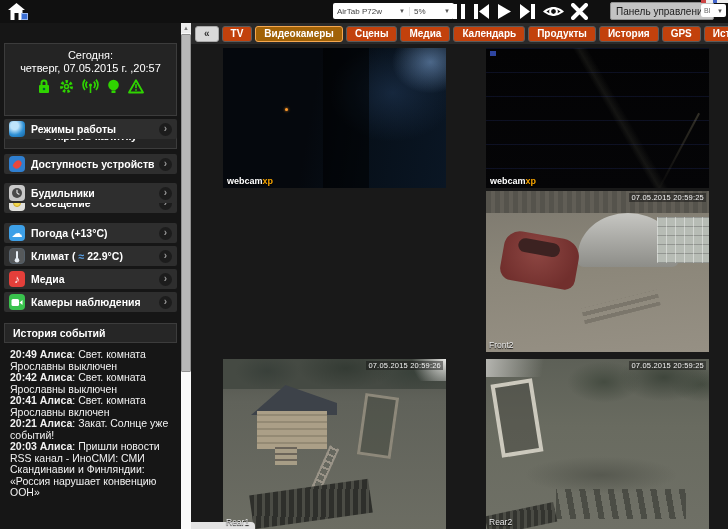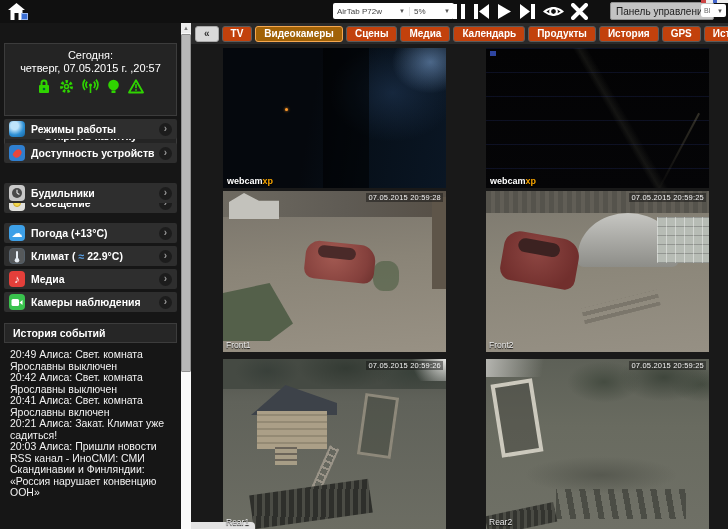--- a/index.html
+++ b/index.html
@@ -62,21 +62,21 @@
   .ic-clock { background:#c9c9c9; border-radius:50%; }
   .ic-weather { background:#3da0e8; color:#fff; font-size:11px; line-height:11px; }
   .ic-climate { background:rgba(190,200,210,.28); border:1px solid #55606a; }
   .ic-media { background:#e43f3a; color:#fff; font-size:11px; line-height:11px; }
   .ic-cams { background:#39c24d; }
   #histHeader { top:300px; height:20px; display:flex; align-items:center; background:#262626; }
   #histHeader span { color:#fff; font-size:10.5px; font-weight:bold; margin-left:8px; }
   #events { position:absolute; left:10px; top:326px; width:166px; height:180px; overflow:hidden;
     color:#f2f2f2; font-size:10.5px; line-height:11.5px; }
   #events .event { margin:0; }
-  #events b { font-weight:normal; }
+  #events b { font-weight:bold; }
 
   
   #vscroll { position:absolute; left:181px; top:23px; width:10px; height:506px; background:#fafafa; }
   #vscroll .up { width:10px; height:10px; background:#ececec; color:#777; font-size:6px; text-align:center; line-height:10px; cursor:pointer; }
   #vscroll .thumb { position:absolute; left:0px; top:11px; width:10px; height:338px; background:#b8b8b8;
     border:1px solid #909090; border-radius:1px; cursor:pointer; }
   #innerscroll { position:absolute; left:197px; top:48px; width:6px; height:481px; background:#242424; }
   #innerscroll .thumb { position:absolute; left:1px; top:142px; width:4px; height:339px; background:#4a4a4a; cursor:pointer; }
 
   
@@ -296,21 +296,21 @@
       </div>
     </div>
 
     <div class="panel" id="gateBtn">Открыть калитку</div>
 
     <div class="mrow" style="top:96px">
       <span class="mic ic-mode"></span>
       <span class="mlabel">Режимы работы</span>
       <span class="chev">›</span>
     </div>
-    <div class="mrow" style="top:120px">
+    <div class="mrow" style="top:131px">
       <span class="mic ic-dev">
           <span class="drop"></span>
         </span>
       <span class="mlabel">Доступность устройств</span>
       <span class="chev">›</span>
     </div>
     <div class="mrow" style="top:170px">
       <span class="mic ic-light">
           <span class="bulb"></span>
         </span>
@@ -359,21 +359,21 @@
     </div>
 
     <div class="panel" id="histHeader">
       <span>История событий</span>
     </div>
 
     <div id="events">
       <div class="event"><b>20:49</b> <b>Алиса</b><span>: Свет. комната Ярославны выключен</span></div>
       <div class="event"><b>20:42</b> <b>Алиса</b><span>: Свет. комната Ярославны выключен</span></div>
       <div class="event"><b>20:41</b> <b>Алиса</b><span>: Свет. комната Ярославны включен</span></div>
-      <div class="event"><b>20:21</b> <b>Алиса</b><span>: Закат. Климат уже садиться!</span></div>
+      <div class="event"><b>20:21</b> <b>Алиса</b><span>: Закат. Солнце уже событий!</span></div>
       <div class="event"><b>20:03</b> <b>Алиса</b><span>: Пришли новости RSS канал - ИноСМИ: СМИ Скандинавии и Финляндии: «Россия нарушает конвенцию ООН»</span></div>
     </div>
   </div>
 
   <div id="vscroll">
     <div class="up">▲</div>
     <div class="thumb"></div>
   </div>
   <div id="innerscroll">
     <div class="thumb"></div>
@@ -386,32 +386,20 @@
       <div class="shape led"></div>
       <span class="wm"><span>webcam</span><i>xp</i></span>
     </div>
 
     <div class="cam" id="cam1">
       <div class="shape logo"></div>
       <div class="shape streak"></div>
       <span class="wm"><span>webcam</span><i>xp</i></span>
     </div>
 
-    <div class="cam" id="cam2">
-      <div class="shape band"></div>
-      <div class="shape house"></div>
-      <div class="shape fence"></div>
-      <div class="shape junk"></div>
-      <div class="shape car">
-          <div class="glass"></div>
-        </div>
-      <div class="shape canopy"></div>
-      <span class="ts">07.05.2015 20:59:28</span>
-      <span class="lbl">Front1</span>
-    </div>
 
     <div class="cam" id="cam3">
       <div class="shape band"></div>
       <div class="shape tunnel"></div>
       <div class="shape glasshouse"></div>
       <div class="shape car">
           <div class="glass"></div>
         </div>
       <div class="shape planks"></div>
       <span class="ts">07.05.2015 20:59:25</span>

